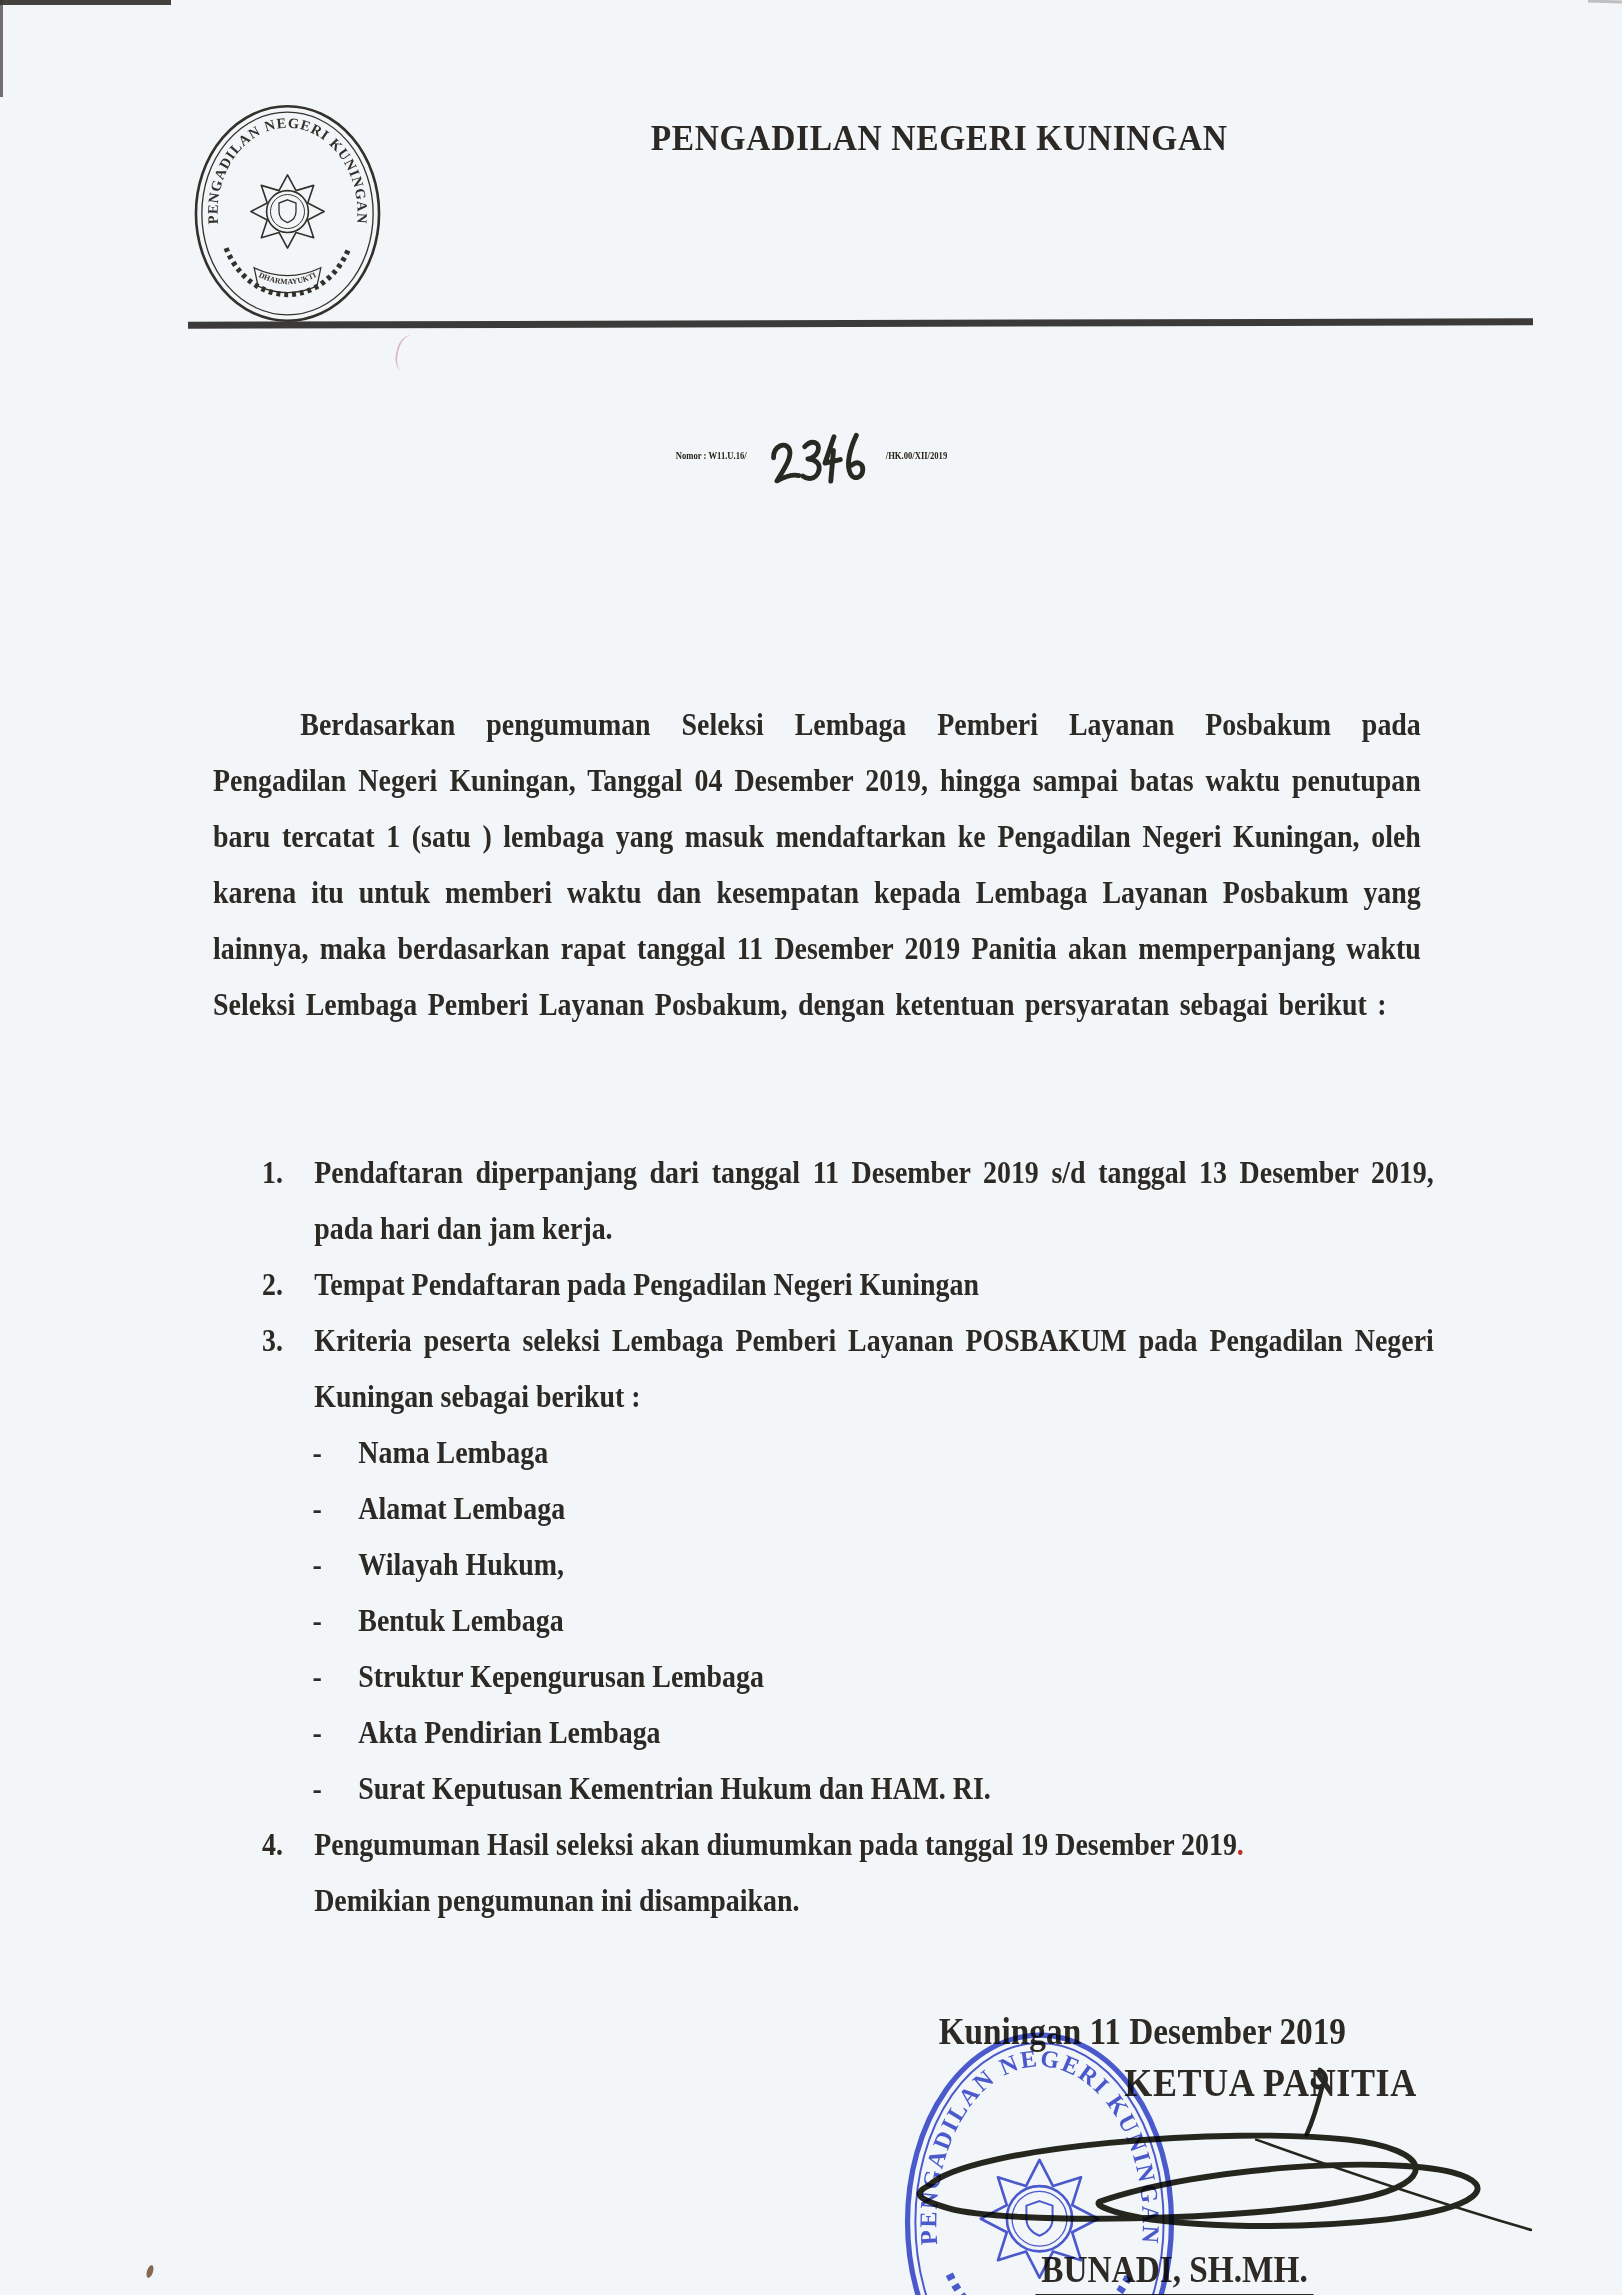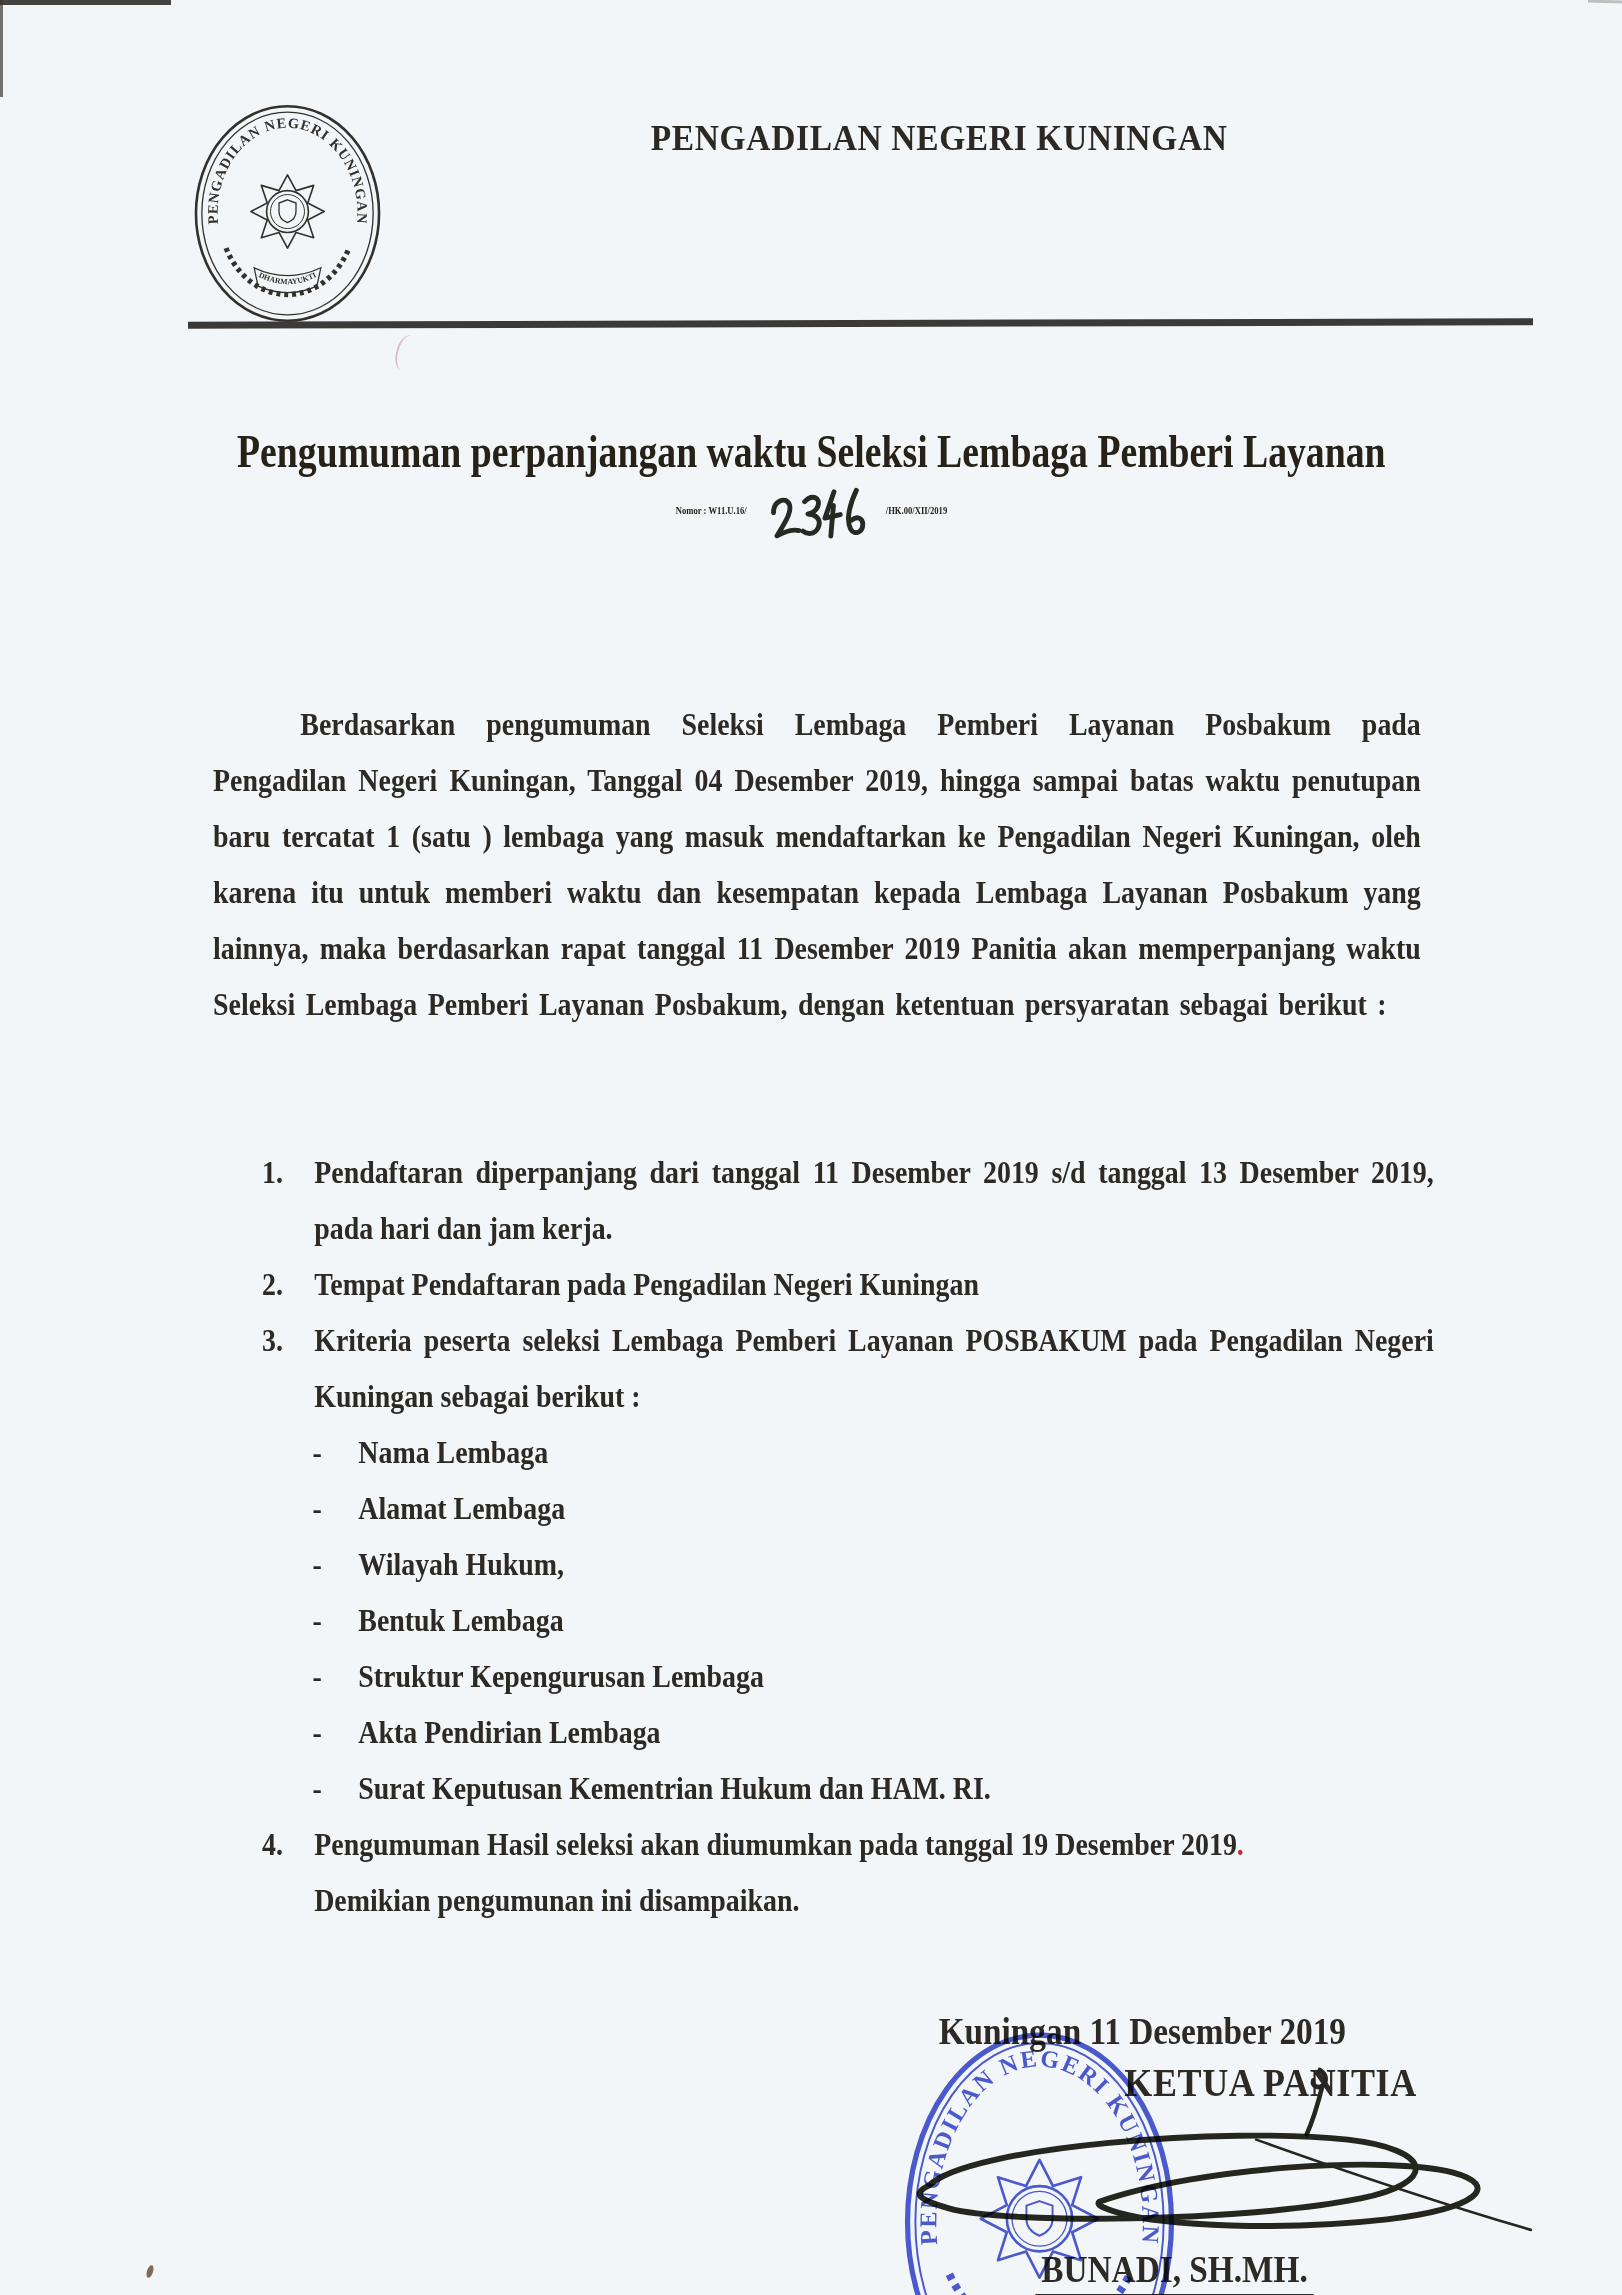--- a/index.html
+++ b/index.html
@@ -100,21 +100,20 @@
     </text>
   </svg>
 
   <div class="letterhead">
     <div class="lh-line"><span class="cond-h">PENGADILAN NEGERI KUNINGAN</span></div>
   </div>
 
   <div class="rule"></div>
 
   <div class="title-block">
-    <div class="t-line"><span class="cond">Pengumuman perpanjangan waktu Seleksi Lembaga Pemberi Layanan</span></div>
     <div class="nomor">
       <span class="cond">Nomor : W11.U.16/</span>
       <span class="hand-num" aria-label="2346">
         <svg viewBox="0 0 220 150">
           <g fill="none" stroke="#252a23" stroke-width="10" stroke-linecap="round" stroke-linejoin="round" transform="rotate(-6 110 75)">
             <path d="M22,58 C24,34 50,26 56,44 C61,61 40,84 24,106 C42,99 60,96 70,100"></path>
             <path d="M88,42 C104,28 122,36 114,54 C109,65 97,68 92,68 C106,70 120,80 110,98 C102,112 86,110 78,102"></path>
             <path d="M150,28 L126,80 L158,76"></path>
             <path d="M146,56 L134,118"></path>
             <path d="M196,30 C180,56 168,88 176,108 C182,122 200,118 202,100 C203,88 192,82 180,90"></path>

